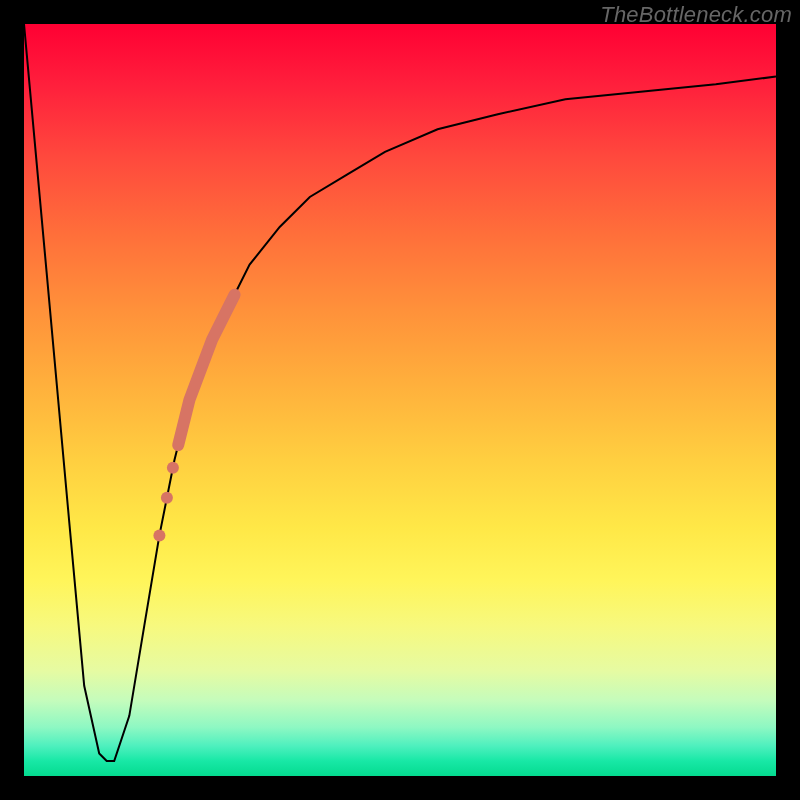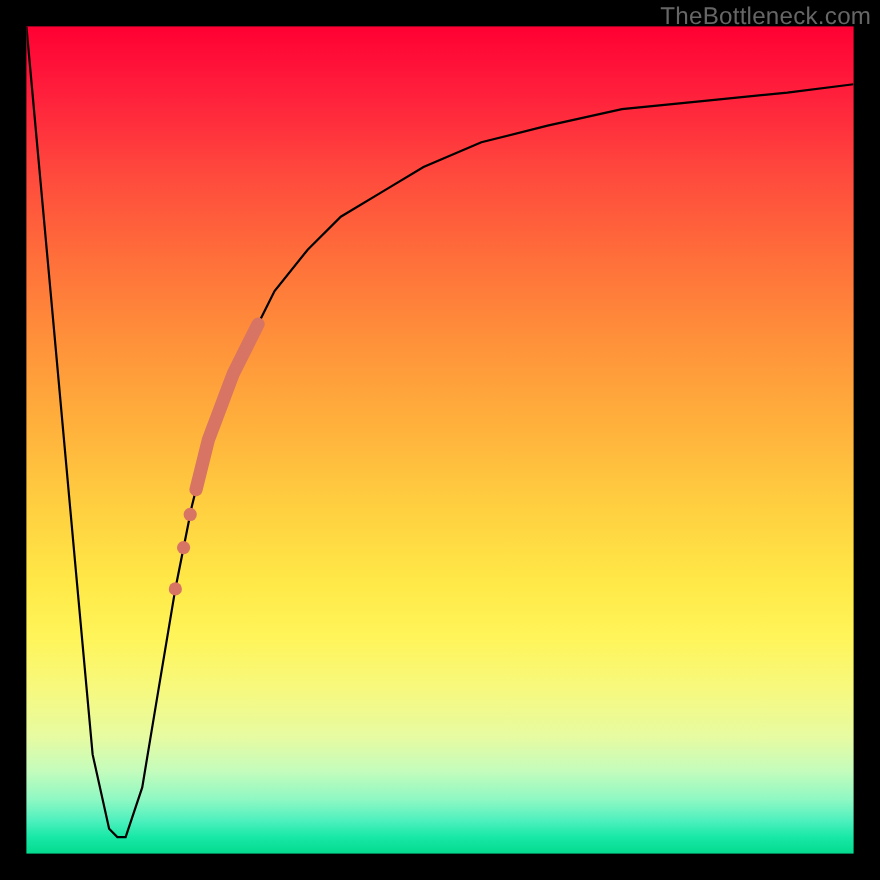--- a/index.html
+++ b/index.html
@@ -54,20 +54,21 @@
     pointer-events: none;
   }
   .attribution {
     position: absolute;
     top: 2px;
     right: 8px;
     color: #666;
     font-size: 22px;
     letter-spacing: 0.2px;
     user-select: none;
+    font-style: italic;
   }
 </style>
 </head>
 <body>
 
 <div class="attribution">TheBottleneck.com</div>
 
 <div class="chart-frame">
 
   <div class="gradient-area"></div>

